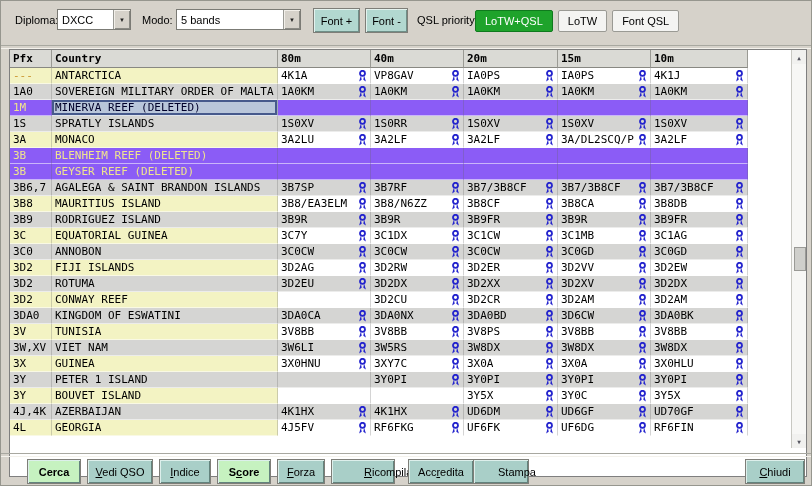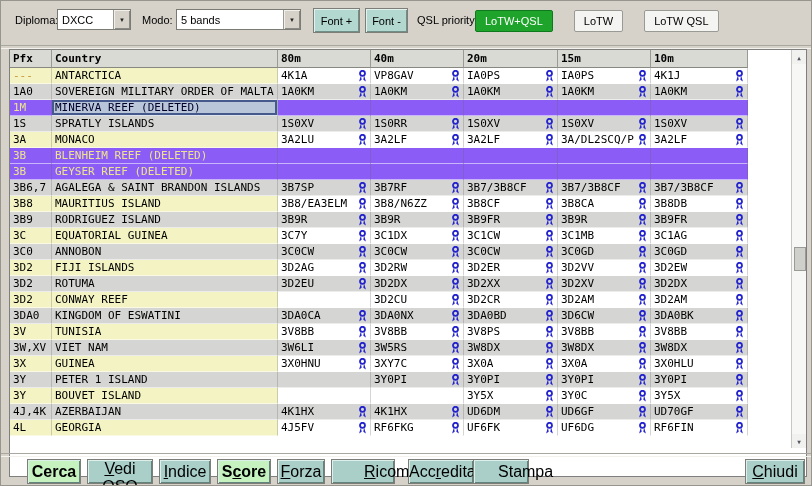--- a/index.html
+++ b/index.html
@@ -10,21 +10,21 @@
   .lbl{position:absolute;top:13px;white-space:nowrap;}
   .combo{position:absolute;top:8px;height:21px;background:#fff;border:1px solid #7b7b75;
          box-sizing:border-box;display:flex;align-items:center;}
   .combo-val{flex:1;padding-left:4px;white-space:nowrap;overflow:hidden;}
   .combo-btn{width:16px;height:100%;background:#d6d2ca;border-left:1px solid #9a9a94;
              display:flex;align-items:center;justify-content:center;font-size:6px;color:#222;
              box-shadow:inset 1px 1px 0 #f2efe9, inset -1px -1px 0 #8a8a84;}
   .tbtn{position:absolute;top:7px;height:25px;background:#b2d8d0;border:1px solid #7e7e78;
         box-shadow:inset 1px 1px 0 #e3f2ee, inset -1px -1px 0 #6f8f88;
         font-family:"Liberation Sans",sans-serif;font-size:11px;color:#000;cursor:default;}
-  #qsl-group{position:absolute;top:9px;display:flex;gap:21px;}
+  #qsl-group{position:absolute;top:9px;display:flex;gap:5px;}
   .qslb{height:22px;padding:0 9px;background:#f4f4f2;border:1px solid #9a9a94;border-radius:2px;
         font-family:"Liberation Sans",sans-serif;font-size:11px;color:#000;cursor:default;}
   .qslb.active{background:#1ea32b;border-color:#0f7a1d;color:#fff;}
   .groove{position:absolute;left:0;width:100%;height:2px;border-top:1px solid #a8a8a0;border-bottom:1px solid #f4f2ec;}
   .g1{top:44px;} .g2{top:452px;}
   
   .grid{position:absolute;left:8px;top:48px;width:798px;height:428px;background:#fff;
         border:1px solid #7f7f7f;box-sizing:border-box;overflow:hidden;
         font-family:"DejaVu Sans Mono",monospace;font-size:11px;}
   .grow{display:flex;height:16px;line-height:15px;}
@@ -49,21 +49,21 @@
   .vscroll{position:absolute;right:0;top:0;width:15px;height:398px;background:#f7f7f5;
            border-left:1px solid #c8c8c2;box-sizing:border-box;}
   .sarr{position:absolute;left:0;width:100%;height:14px;display:flex;align-items:center;
         justify-content:center;font-size:6px;color:#55555f;background:#f1f1ef;}
   .sarr.top{top:0;} .sarr.bot{bottom:0;}
   .sthumb{position:absolute;left:2px;top:197px;width:10px;height:22px;background:#cfcfcb;border:1px solid #9a9a96;}
   
   #bottom-bar{position:absolute;left:0;top:458px;width:100%;height:26px;}
   .bb{position:absolute;top:0;height:25px;background:#a9cfc8;border:1px solid #7e7e78;
       box-shadow:inset 1px 1px 0 #ddefeb, inset -1px -1px 0 #63837d;
-      font-family:"Liberation Sans",sans-serif;font-size:16px;color:#000;cursor:default;
+      font-family:"Liberation Sans",sans-serif;font-size:11px;color:#000;cursor:default;
       text-align:center;padding:0;}
   .bb.green{background:#c6f2c0;font-weight:bold;}
   .bb u{text-decoration:underline;}
 </style>
 </head>
 <body>
 
 <div class="win">
 
   <div class="toolbar">
@@ -80,21 +80,21 @@
       <span class="combo-btn">
           <span>▼</span>
         </span>
     </div>
     <button class="tbtn" style="left:312px;width:47px">Font +</button>
     <button class="tbtn" style="left:364px;width:43px">Font -</button>
     <span class="lbl" style="left:416px">QSL priority:</span>
     <div id="qsl-group" style="left:474px">
         <button class="qslb active">LoTW+QSL</button>
         <button class="qslb">LoTW</button>
-        <button class="qslb">LoTW QSL</button>
+        <button class="qslb">Font QSL</button>
       </div>
   </div>
 
   <div class="groove g1"></div>
 
   <div class="grid">
     <div class="ghead" id="grid-header">
         <div class="grow">
           <div class="cl hc c-pfx">Pfx</div>
           <div class="cl hc c-country">Country</div>

